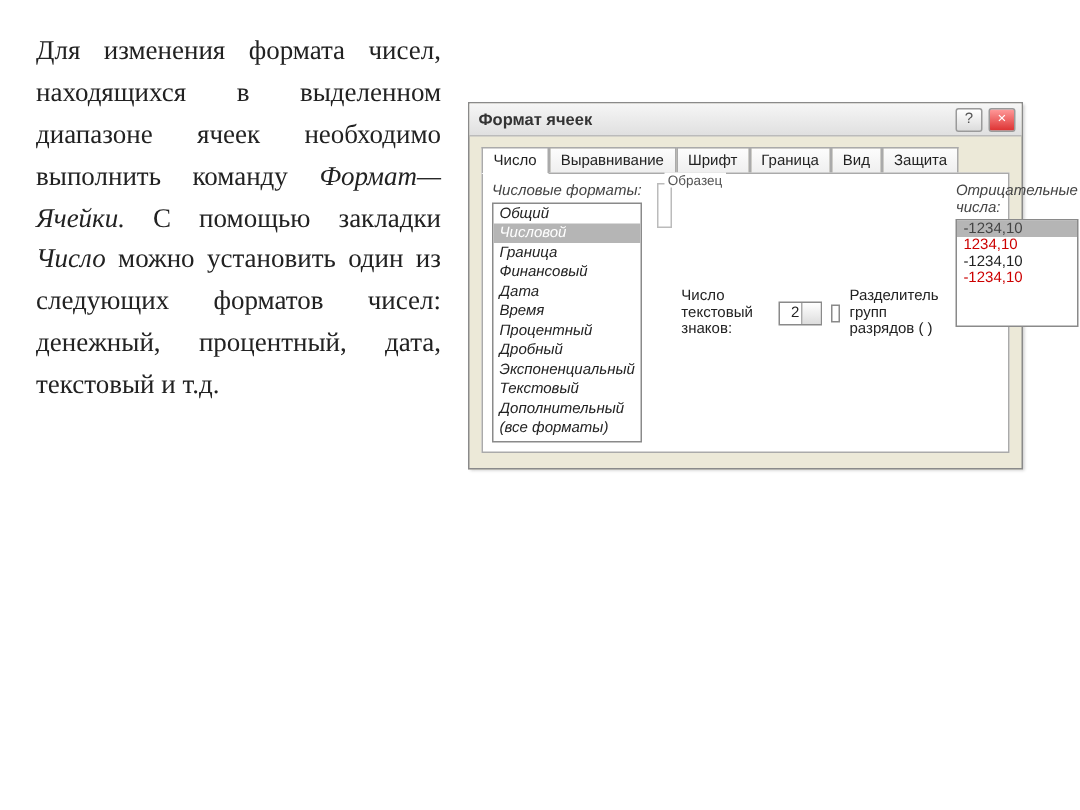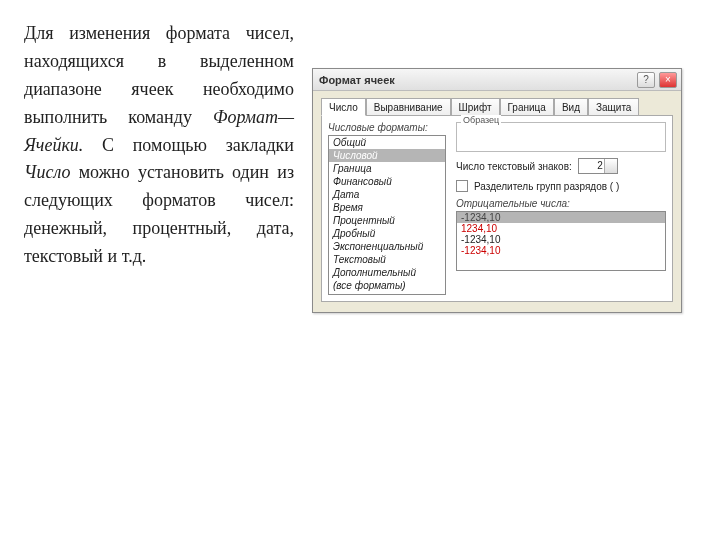--- a/index.html
+++ b/index.html
@@ -81,21 +81,21 @@
     z-index: 2;
   }
   .tab-panel {
     border: 1px solid #aaa;
     background: #fff;
     padding: 6px;
     position: relative;
   }
   .cols { display: flex; gap: 10px; }
   .left-col { width: 118px; }
-  .right-col { flex: 1; display:flex; flex-direction:column; gap:6px; }
+  .right-col { flex: 1; display:flex; gap:6px; }
   .lbl { color:#444; margin-bottom:2px;font-style:italic; }
   .listbox {
     border: 1px solid #8a8a8a;
     background: #fff;
     height: 160px;
     overflow: hidden;
   }
   .listbox .item {
     padding: 1px 4px;
     white-space: nowrap;
@@ -130,21 +130,21 @@
     position:absolute; right:0; top:0; bottom:0; width:12px;
     border-left:1px solid #aaa;
     background: linear-gradient(#fff,#ddd);
   }
   .chk {
     width:12px;height:12px;border:1px solid #8a8a8a;background:#fff;display:inline-block;
   }
   .neg-list {
     border: 1px solid #8a8a8a;
     background: #fff;
-    height: 60px;
+    height: 72px;
     font-size: 10px;
   }
   .neg-list .nitem { padding:0 4px; }
   .neg-list .nsel { background:#b5b5b5; color:#444; }
   .neg-red { color:#c00; }
   .desc {
     margin-top: 8px;
     font-size: 9px;
     color: #555;
     line-height: 1.25;

